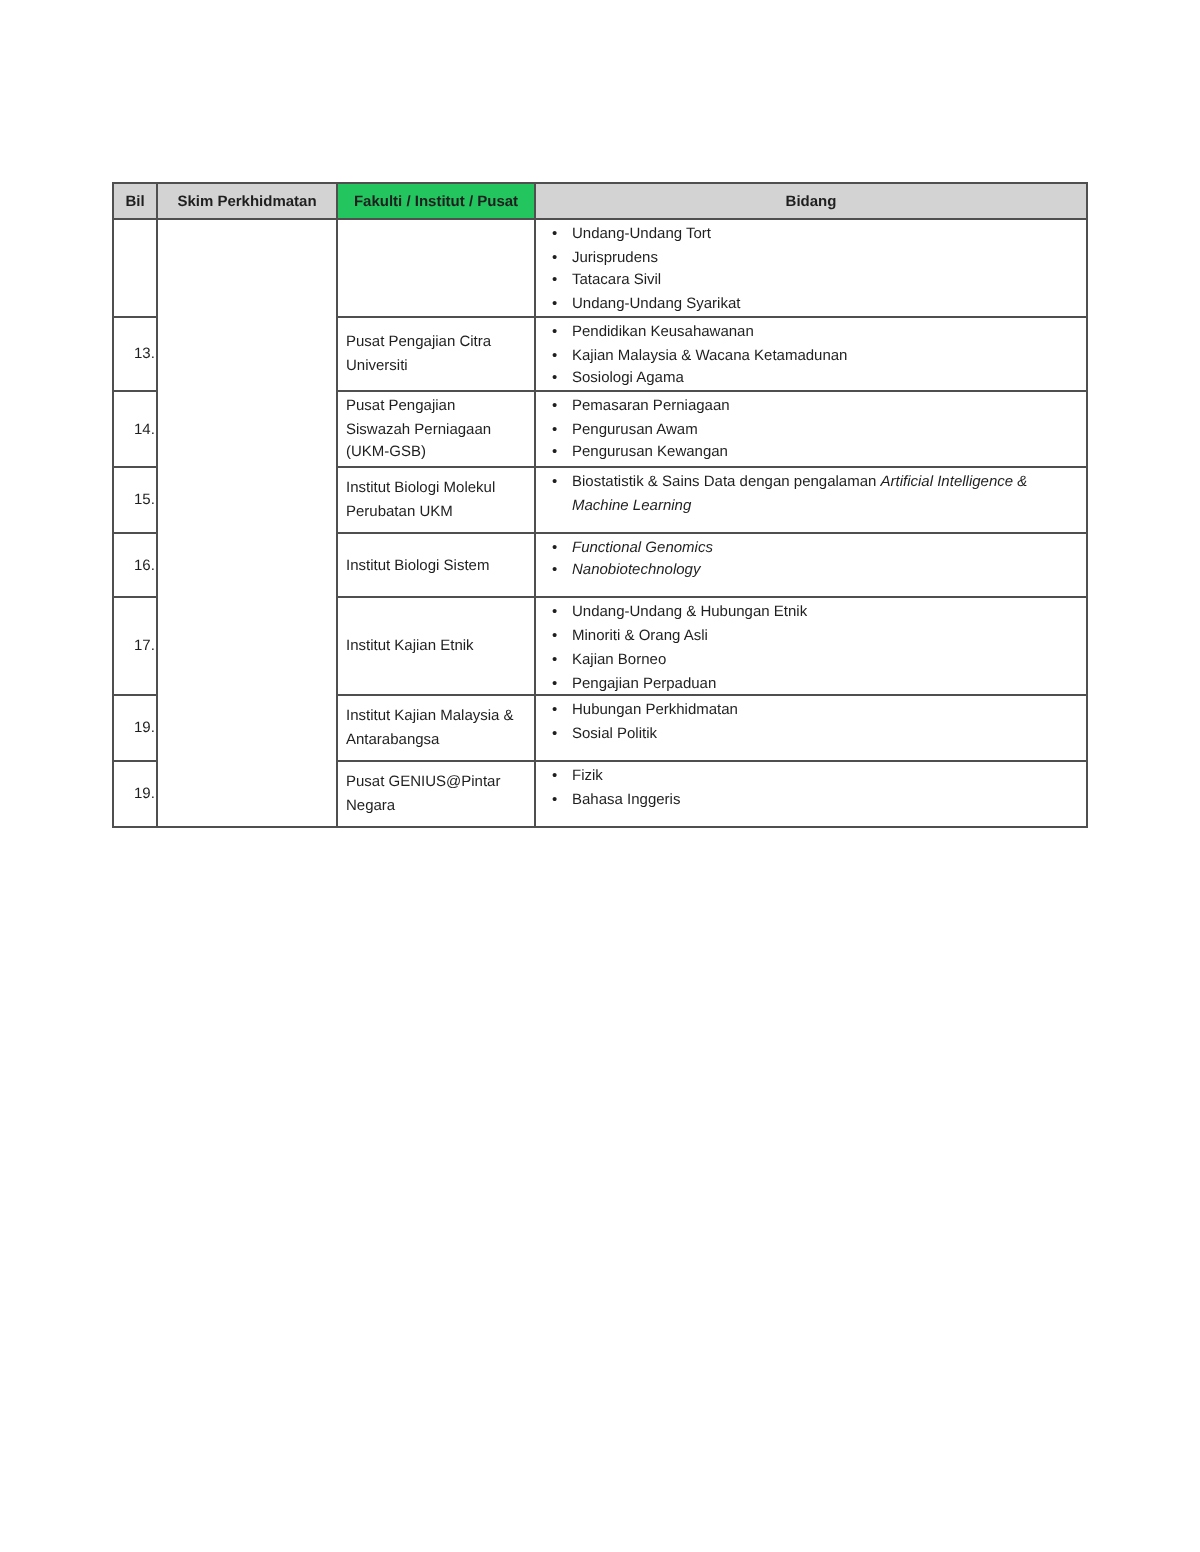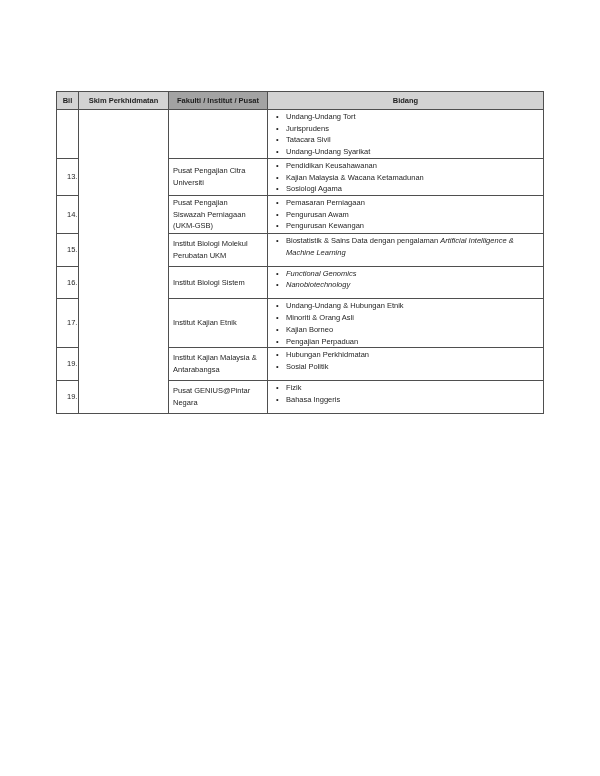--- a/index.html
+++ b/index.html
@@ -65,21 +65,21 @@
     <colgroup>
       <col style="width:22px">
       <col style="width:90px">
       <col style="width:99px">
       <col style="width:276px">
     </colgroup>
     <thead>
       <tr>
         <th style="background: rgb(211, 211, 211);">Bil</th>
         <th style="background: rgb(211, 211, 211);">Skim Perkhidmatan</th>
-        <th style="background: #a3a3a3;">Fakulti / Institut / Pusat</th>
+        <th style="background: #22c55e;">Fakulti / Institut / Pusat</th>
         <th style="background: rgb(211, 211, 211);">Bidang</th>
       </tr>
     </thead>
     <tbody>
         <tr>
           <td class="c-bil"></td>
           <td class="c-skim" rowspan="8"></td>
           <td class="c-fakulti"></td>
           <td class="c-bidang">
             <div class="bullet-item">

